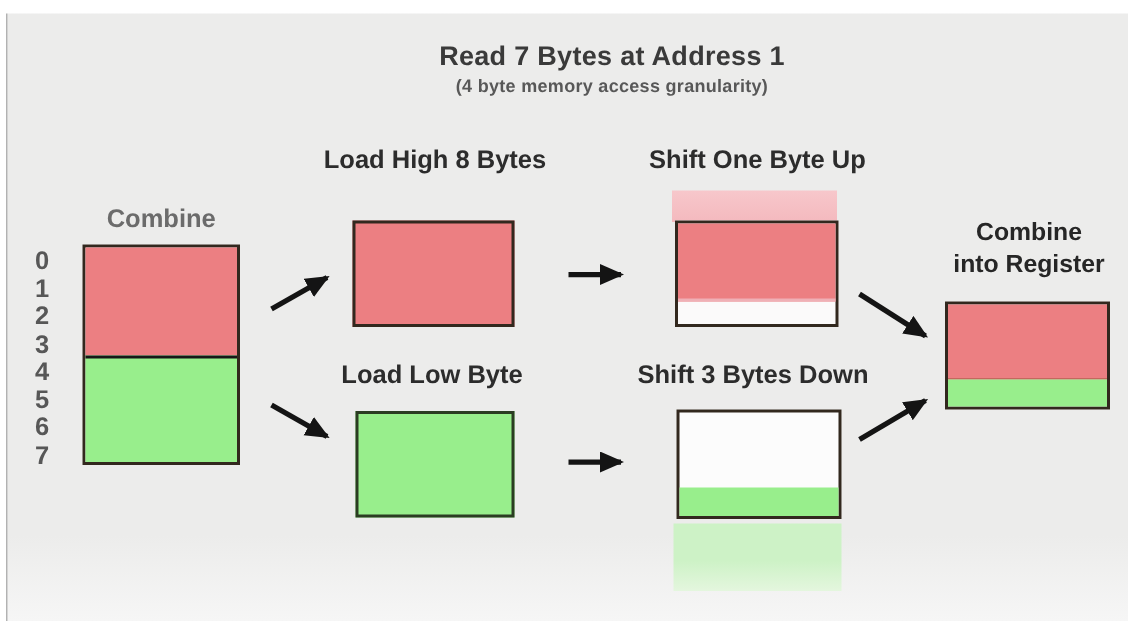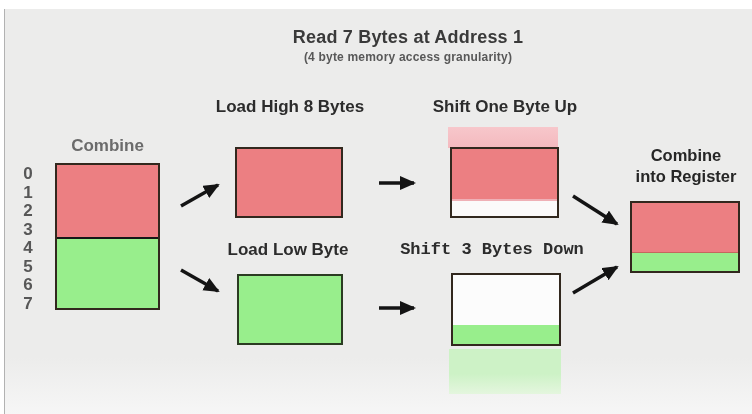--- a/index.html
+++ b/index.html
@@ -86,21 +86,21 @@
 
 <div class="abs ctr step-label" style="left:188px;top:240px;text-align:center;">Load Low Byte</div>
 <div class="box green-border load-low-box"></div>
 
 <div class="abs ctr step-label" style="left:405px;top:97px;">Shift One Byte Up</div>
 <div class="abs shift-up-ghost"></div>
 <div class="box shift-up-box">
   <div class="shift-up-fill"></div>
 </div>
 
-<div class="abs ctr step-label" style="left:392px;top:240px;font-family:Liberation Mono, monospace;">Shift 3 Bytes Down</div>
+<div class="abs ctr step-label" style="left:402px;top:240px;">Shift 3 Bytes Down</div>
 <div class="box shift-down-box">
   <div class="shift-down-space"></div>
   <div class="shift-down-fill"></div>
 </div>
 <div class="abs shift-down-ghost"></div>
 
 <div class="abs ctr combine-label">
   <div>Combine</div>
   <div>into Register</div>
 </div>

